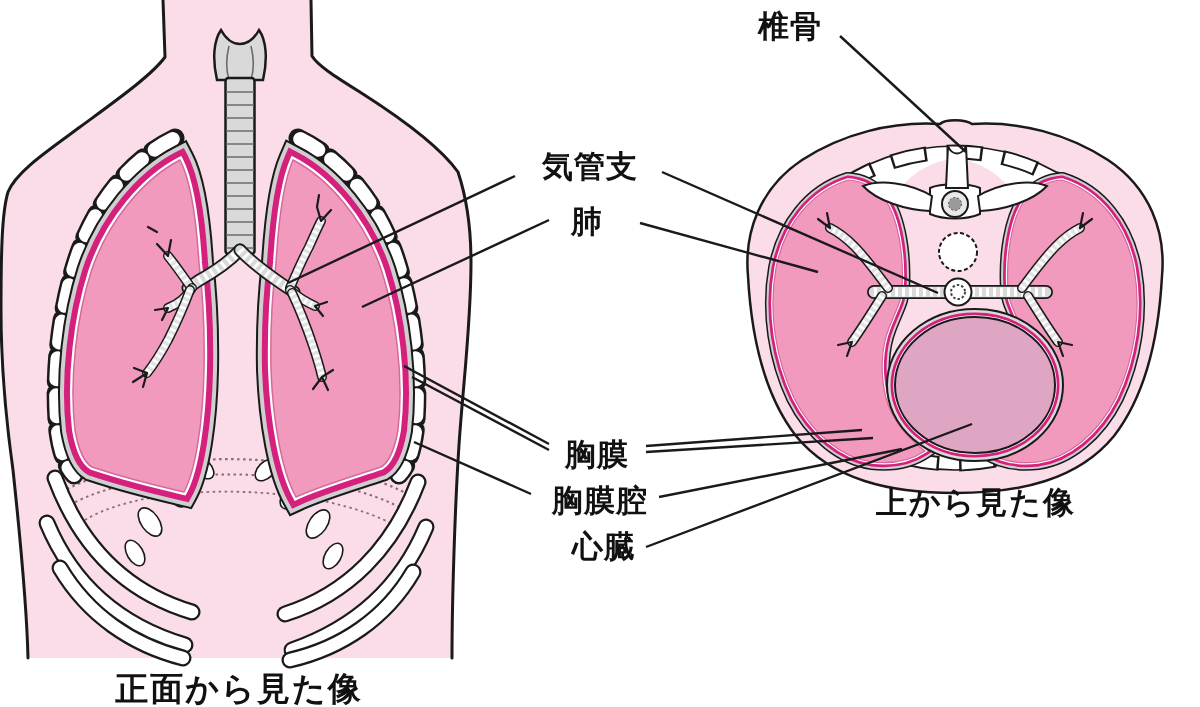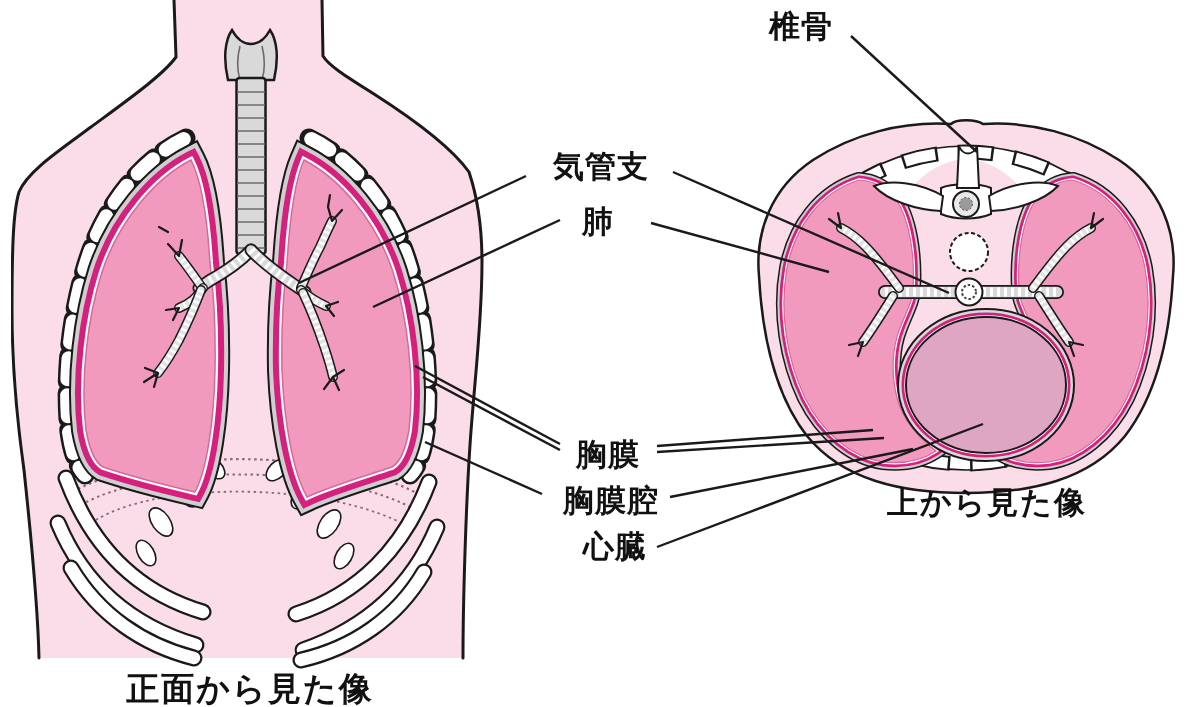--- a/index.html
+++ b/index.html
@@ -1,17 +1,17 @@
 <!DOCTYPE html>
 <html style="--background: #ffffff; --body: #fbdce9; --lung: #f29abd; --pleura: #d6207d; --lung_edge: #d6699b; --heart: #dfa6c3; --cartilage: #d9d9d9; --cartilage_line: #6b6b6b; --rib_gray: #cfcfcf; --outline: #1a1a1a; --stipple: #8b6a75; --text: #111111;"><head>
 <meta charset="utf-8">
 <style>
   html,body{margin:0;padding:0;}
   body{background:var(--background,#fff);width:1200px;height:707px;overflow:hidden;}
-  .stage{position:relative;width:972px;height:707px;background:var(--background,#fff);margin-left:11px;}
+  .stage{position:relative;width:972px;height:707px;background:var(--background,#fff);}
   svg{position:absolute;left:0;top:0;}
   text{font-family:"Liberation Sans",sans-serif;fill:var(--text,#111);}
   .lbl{font-size:31px;font-weight:600;letter-spacing:1px;}
   .cap{font-size:33px;font-weight:600;letter-spacing:2px;}
   .cap2{font-size:31px;font-weight:600;letter-spacing:2px;}
   .body-fill{fill:var(--body);stroke:none;}
   .s-out{stroke:var(--outline);fill:none;stroke-width:3;stroke-linecap:round;}
   
   .L1{fill:none;stroke:var(--outline);stroke-width:30;}
   .L2{fill:none;stroke:var(--rib_gray);stroke-width:26;}

